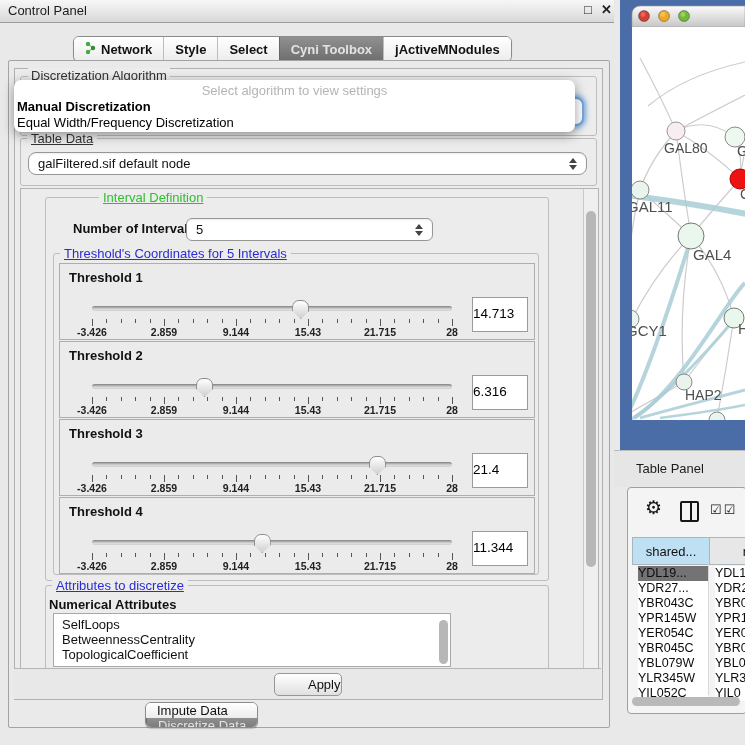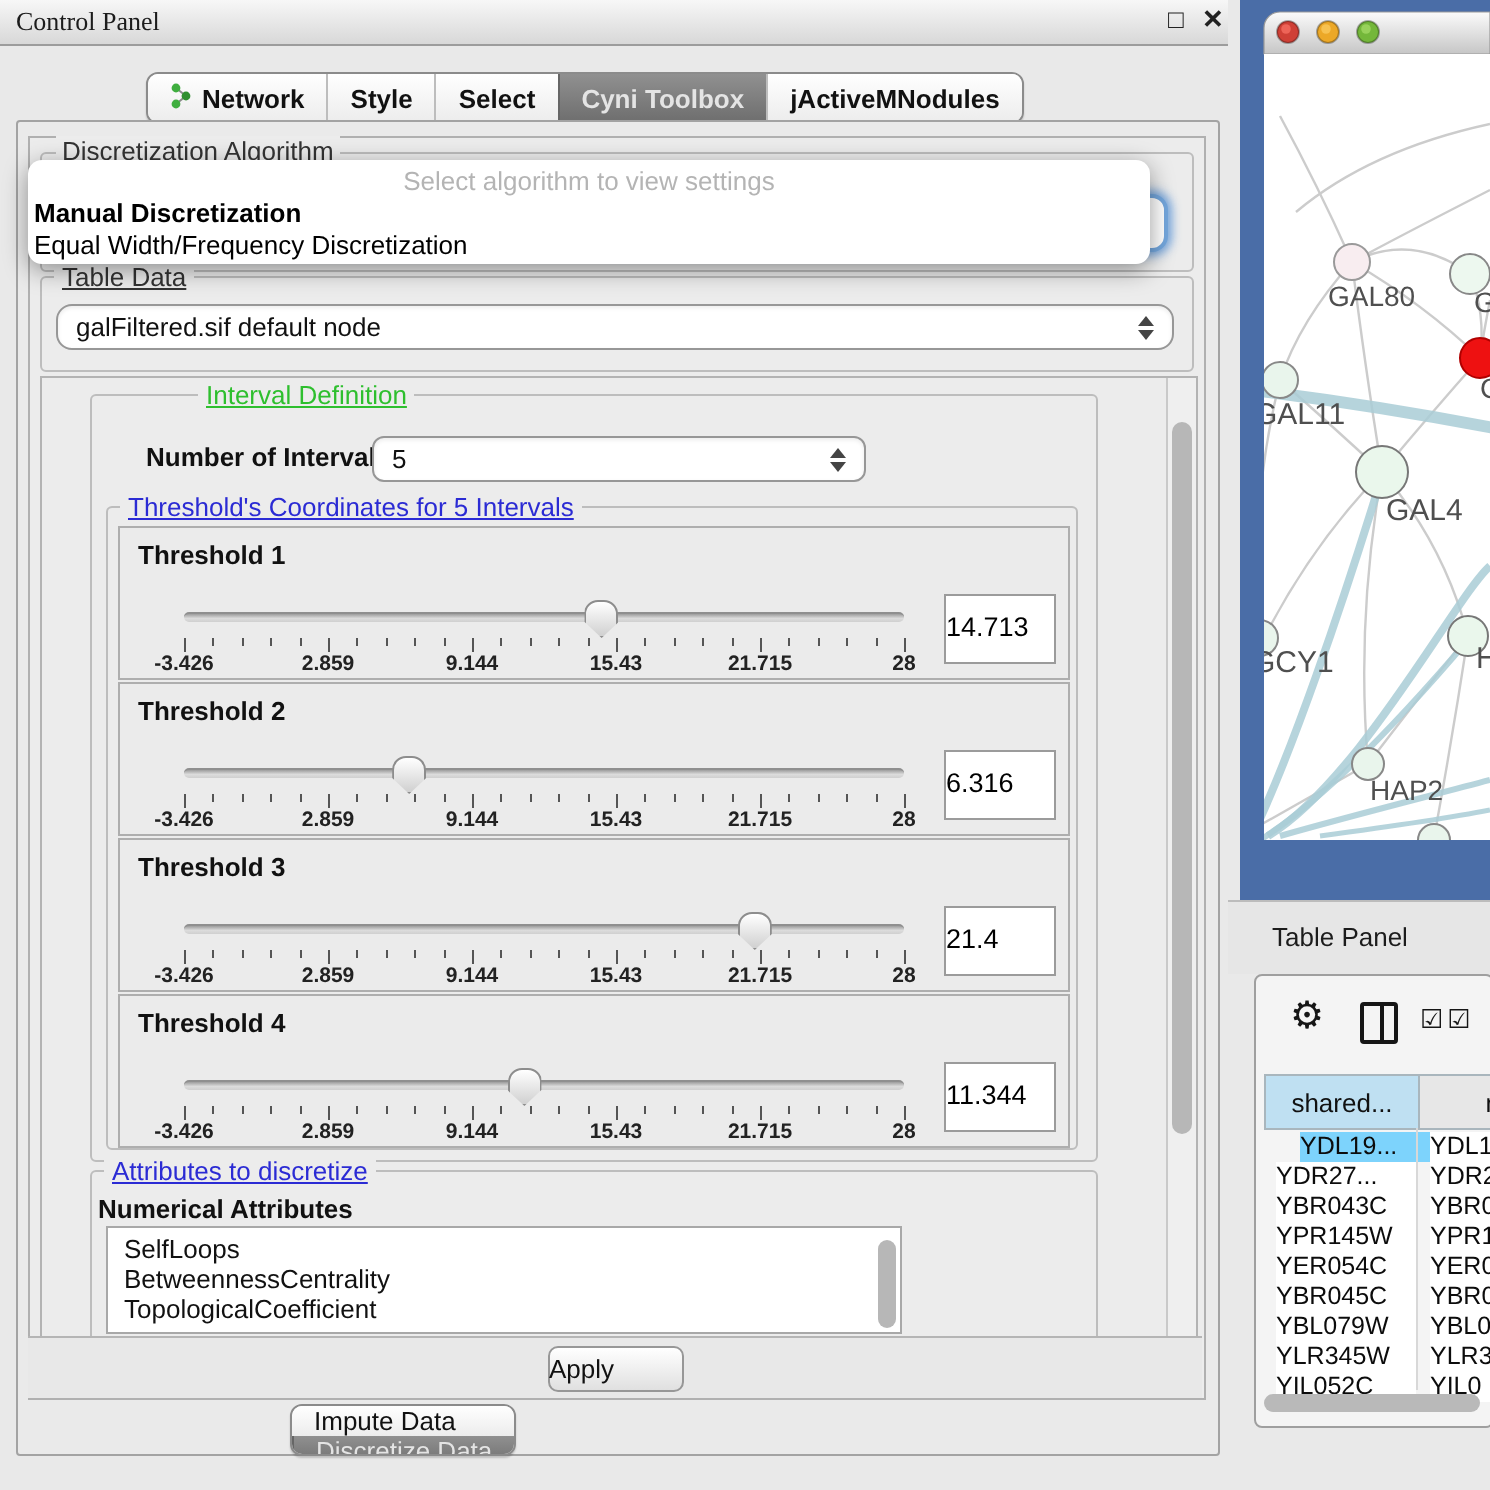--- a/index.html
+++ b/index.html
@@ -2,21 +2,21 @@
 <html><head>
 <meta charset="utf-8">
 <style>
   html,body{margin:0;padding:0;background:#e9e9e9;}
   #root{position:relative;width:745px;height:745px;overflow:hidden;background:#e9e9e9;
         font-family:"Liberation Sans",sans-serif;color:#111;}
   .abs{position:absolute;}
 
   
   #titlebar{left:0;top:0;width:614px;height:22px;
-    background:linear-gradient(#f7f7f7,#d8d8d8);border-bottom:1px solid #9c9c9c;font-family:Liberation Serif, serif;}
+    background:linear-gradient(#f7f7f7,#d8d8d8);border-bottom:1px solid #9c9c9c;}
   #titlebar .t{position:absolute;left:8px;top:3px;font-size:13px;color:#1c1c1c;}
   .winbtn{position:absolute;top:2px;font-size:13px;font-weight:bold;color:#222;}
 
   
   .seg-group{display:flex;border:1px solid #8b8b8b;border-radius:6px;overflow:hidden;
     background:#fff;box-shadow:0 1px 1px rgba(0,0,0,.18);height:24px;}
   .seg{padding:0 11px;font-size:13px;color:#111;border-left:1px solid #bdbdbd;
     display:flex;align-items:center;gap:5px;background:linear-gradient(#ffffff,#ececec);white-space:nowrap;}
   .seg:first-child{border-left:none;}
   .seg.sel{background:linear-gradient(#909090,#6e6e6e);color:#e4e4e4;border-left-color:#666;}
@@ -61,21 +61,21 @@
   .tick-lab{position:absolute;transform:translateX(-50%);font-size:10.5px;font-weight:bold;color:#222;}
   .valbox{position:absolute;background:#fff;border:1px solid #9b9b9b;font-size:13.5px;
     text-align:left;padding-right:6px;line-height:31px;color:#000;}
 
   #attrlist{background:#fff;border:1px solid #a8a8a8;overflow:hidden;}
   .attr-item{font-size:13px;padding-left:8px;height:15px;line-height:15px;color:#111;}
 
   #applystrip{left:14px;top:668px;width:587px;height:30px;border-top:1px solid #b5b5b5;background:#e8e8e8;z-index:2;}
   #applybtn{position:absolute;left:50%;top:4px;transform:translateX(-50%);width:66px;height:21px;
     background:linear-gradient(#ffffff,#e0e0e0);border:1px solid #979797;border-radius:5px;
-    font-size:13px;text-align:left;line-height:21px;}
+    font-size:13px;text-align:right;line-height:21px;}
 
   
   #netwin{left:620px;top:0;width:125px;height:450px;}
 
   
   #tp-header{left:614px;top:450px;width:131px;height:36px;background:#e6e6e6;border-top:1px solid #bcbcbc;}
   #tp-header .t{position:absolute;left:22px;top:10px;font-size:13px;color:#1c1c1c;}
   #tp-box{left:627px;top:487px;width:118px;height:225px;background:#f4f4f4;border:1px solid #9f9f9f;border-radius:4px;overflow:hidden;}
   .tp-icon{position:absolute;color:#161616;}
   .tp-colicon{position:absolute;width:15px;height:17px;border:2px solid #161616;border-radius:2px;}
@@ -425,21 +425,21 @@
   </div>
   <div class="abs" id="tp-box">
     <span class="tp-icon" style="left:17px;top:8px;font-size:19px;">⚙</span>
     <span class="tp-colicon" style="left:52px;top:13px;">
         <i></i>
       </span>
     <span class="tp-icon" style="left:82px;top:14px;font-size:13px;letter-spacing:2px;">☑☑</span>
     <div id="tp-table">
         <div class="hcell" style="left: 4px; top: 49px; width: 76px; background: rgb(191, 224, 242);">shared...</div>
         <div class="hcell" style="left: 81px; top: 49px; width: 80px; background: rgb(231, 231, 231);">na</div>
-        <div class="trow-c" style="left: 22px; top: 78px; width: 70px; background: #7dd3fc;">YDL19...</div>
+        <div class="trow-c" style="left: 10px; top: 78px; width: 70px; background: #737373;">YDL19...</div>
         <div class="trow-c" style="left: 87px; top: 78px; width: 74px; background: rgb(255, 255, 255);">YDL1</div>
         <div class="trow-c" style="left: 10px; top: 93px; width: 70px; background: rgb(255, 255, 255);">YDR27...</div>
         <div class="trow-c" style="left: 87px; top: 93px; width: 74px; background: rgb(255, 255, 255);">YDR2</div>
         <div class="trow-c" style="left: 10px; top: 108px; width: 70px; background: rgb(255, 255, 255);">YBR043C</div>
         <div class="trow-c" style="left: 87px; top: 108px; width: 74px; background: rgb(255, 255, 255);">YBR0</div>
         <div class="trow-c" style="left: 10px; top: 123px; width: 70px; background: rgb(255, 255, 255);">YPR145W</div>
         <div class="trow-c" style="left: 87px; top: 123px; width: 74px; background: rgb(255, 255, 255);">YPR1</div>
         <div class="trow-c" style="left: 10px; top: 138px; width: 70px; background: rgb(255, 255, 255);">YER054C</div>
         <div class="trow-c" style="left: 87px; top: 138px; width: 74px; background: rgb(255, 255, 255);">YER0</div>
         <div class="trow-c" style="left: 10px; top: 153px; width: 70px; background: rgb(255, 255, 255);">YBR045C</div>

